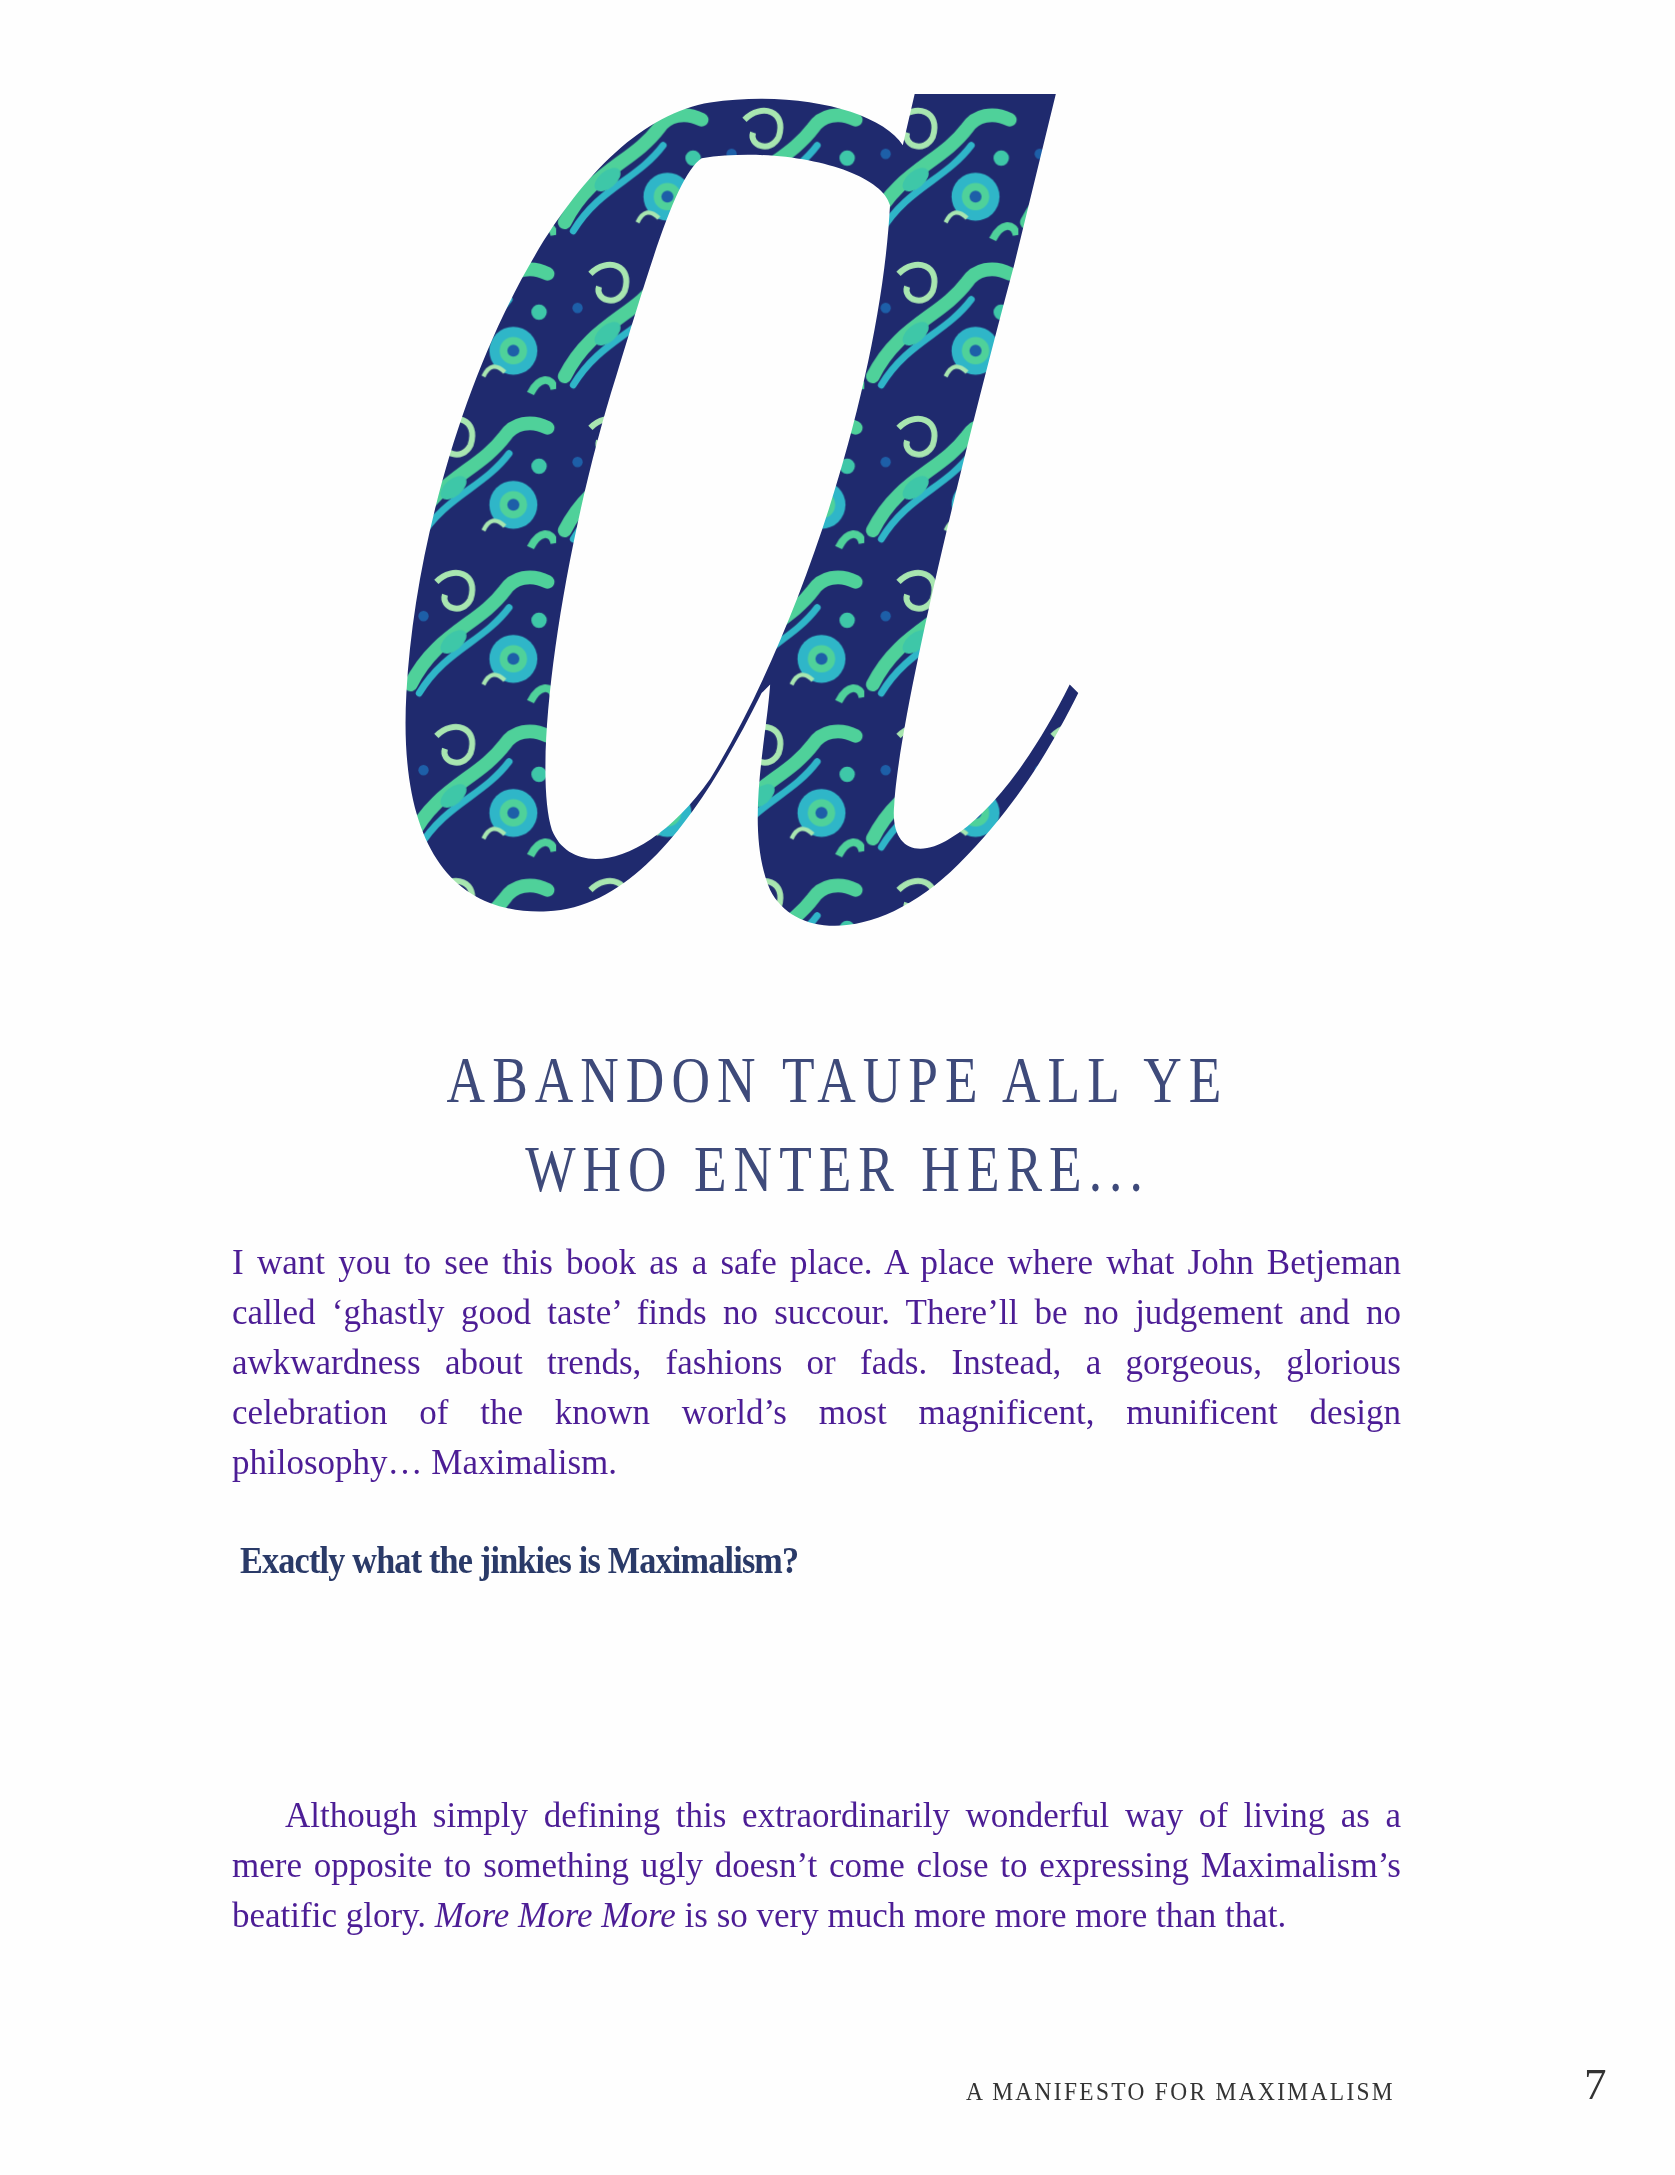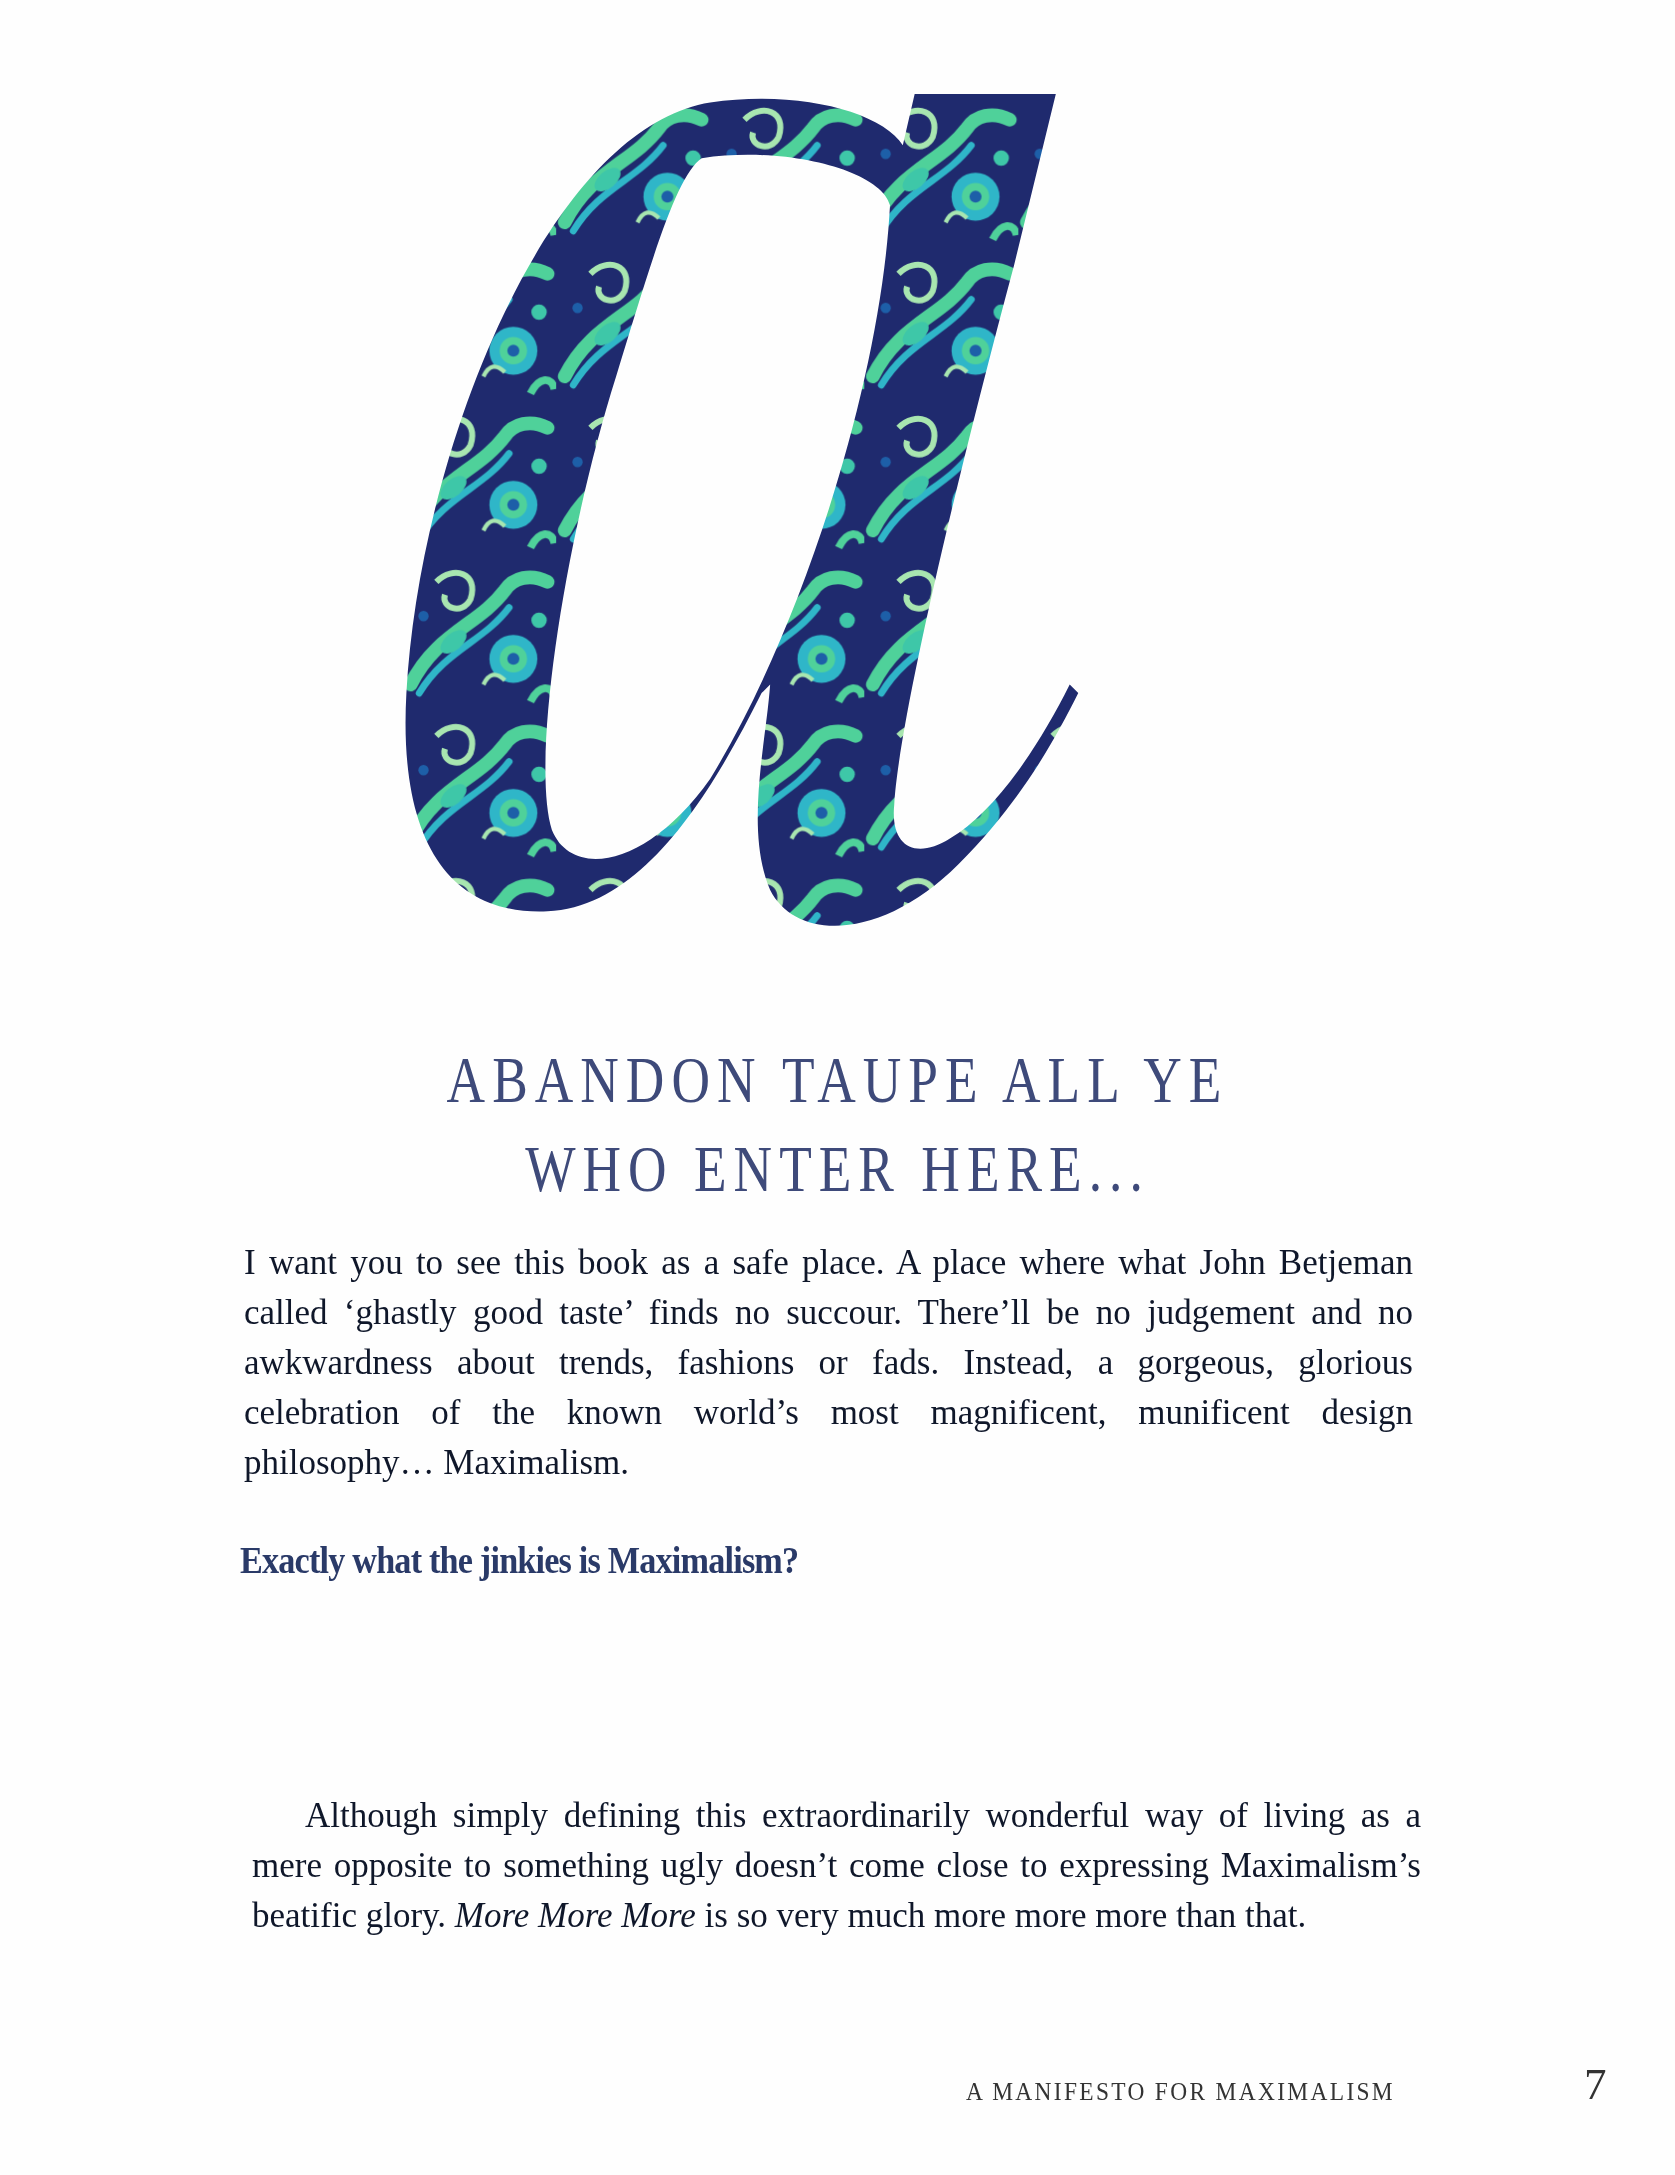--- a/index.html
+++ b/index.html
@@ -6,28 +6,28 @@
   body { width: 1675px; height: 2175px; position: relative; overflow: hidden;
          font-family: "Liberation Serif", "DejaVu Serif", serif; color: #2b2b2b; }
   .page { position: absolute; inset: 0; background: #fefefe; }
   .letter-wrap { position: absolute; left: 402px; top: 94px; width: 839px; height: 873px; }
   .letter-wrap svg { width: 100%; height: 100%; display: block; }
   .title { position: absolute; left: 0; right: 0; top: 1036px; text-align: center;
            color: #3e4a7a; font-family: "Liberation Serif", "DejaVu Serif", serif;
            font-size: 65px; line-height: 89px; letter-spacing: 8.6px; font-weight: normal;
            transform: scaleX(0.82); transform-origin: center; }
   .title span { display: block; }
-  .body-text { position: absolute; left: 244px; width: 1169px; font-size: 35px; line-height: 50px;
-               text-align: justify; color: #0f172a; font-family: "Liberation Serif", serif; }
+  .body-text { position: absolute; left: 232px; width: 1169px; font-size: 35px; line-height: 50px;
+               text-align: justify; color: #4c1d95; font-family: "Liberation Serif", serif; }
   .intro { top: 1238px; }
   .subhead { position: absolute; left: 240px; top: 1538px; font-size: 38px; font-weight: bold;
              color: #2a3a68; font-family: "Liberation Serif", serif; letter-spacing: -0.9px;
              transform: scaleX(0.9); transform-origin: left; }
   .para2 { top: 1592px; }
-  .para3 { top: 1791px; text-indent: 53px; margin-left: 8px; }
+  .para3 { top: 1791px; text-indent: 53px; }
   .body-text p { margin: 0; }
   em { font-style: italic; }
   .footer-title { position: absolute; left: 966px; top: 2077px; font-size: 26px; letter-spacing: 2.6px;
                   color: #333; font-family: "Liberation Serif", serif; transform: scaleX(0.9);
                   transform-origin: left; }
   .folio { position: absolute; left: 1584px; top: 2058px; font-size: 45px; color: #333;
            font-family: "Liberation Serif", serif; }
 </style>
 </head>
 <body>

